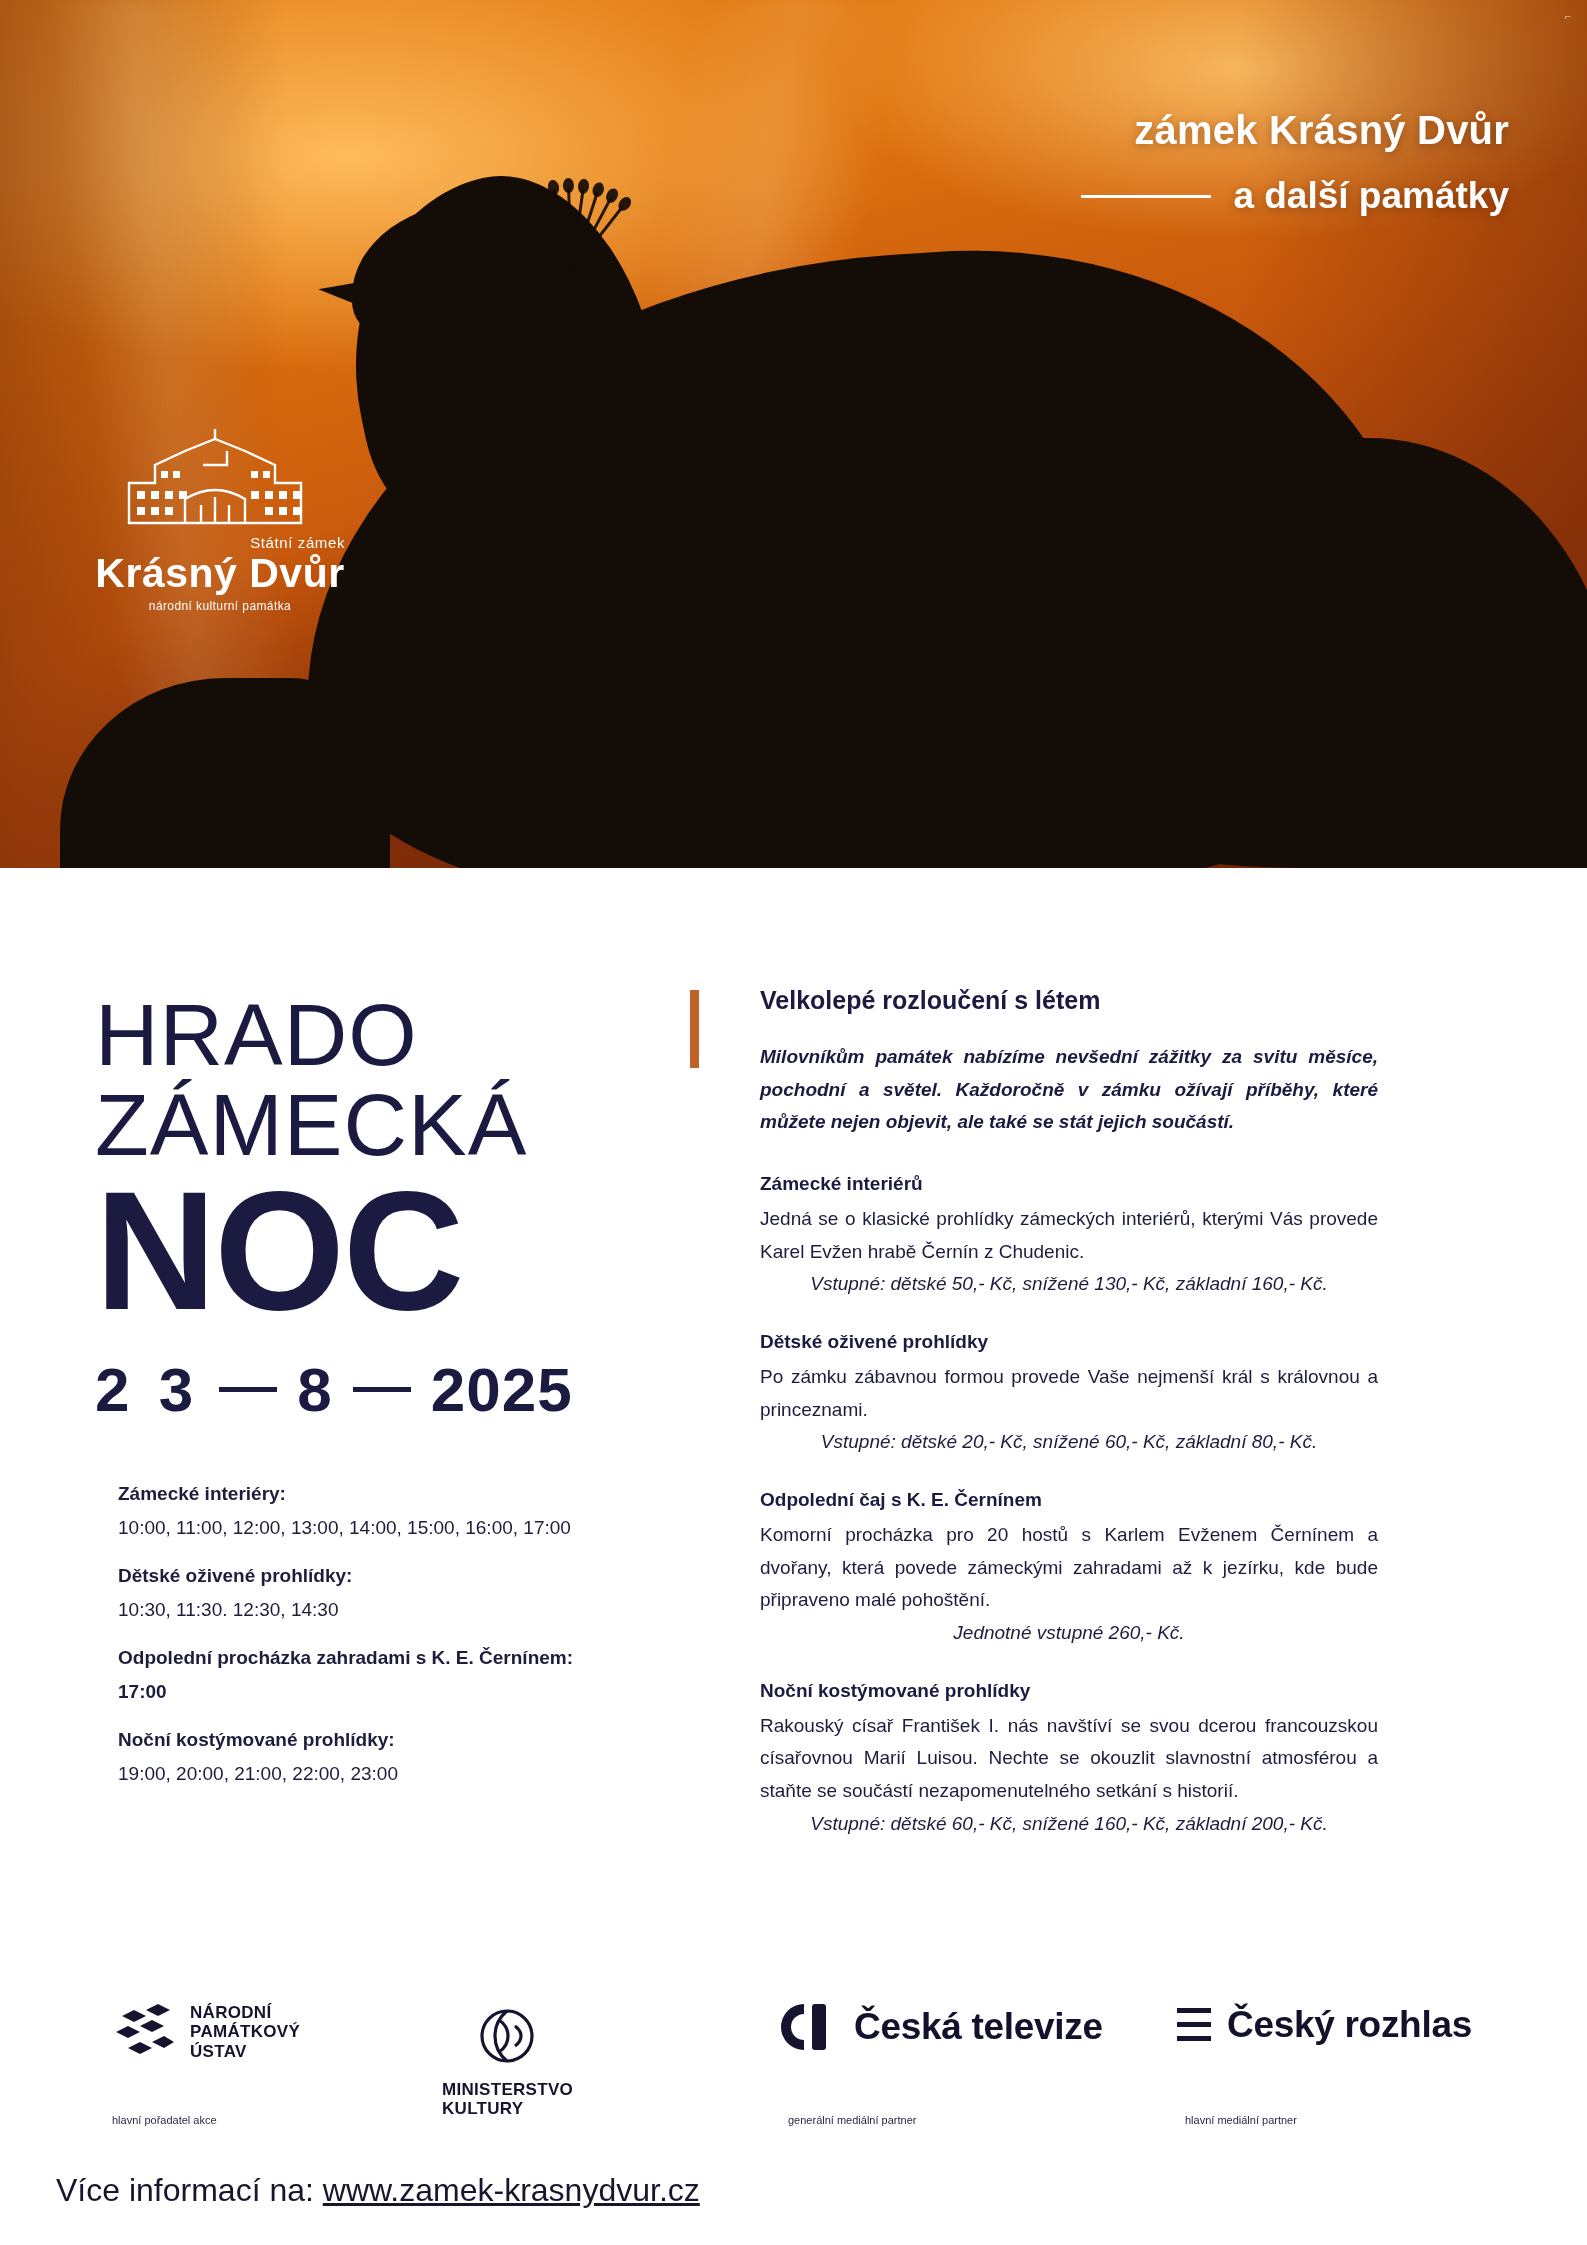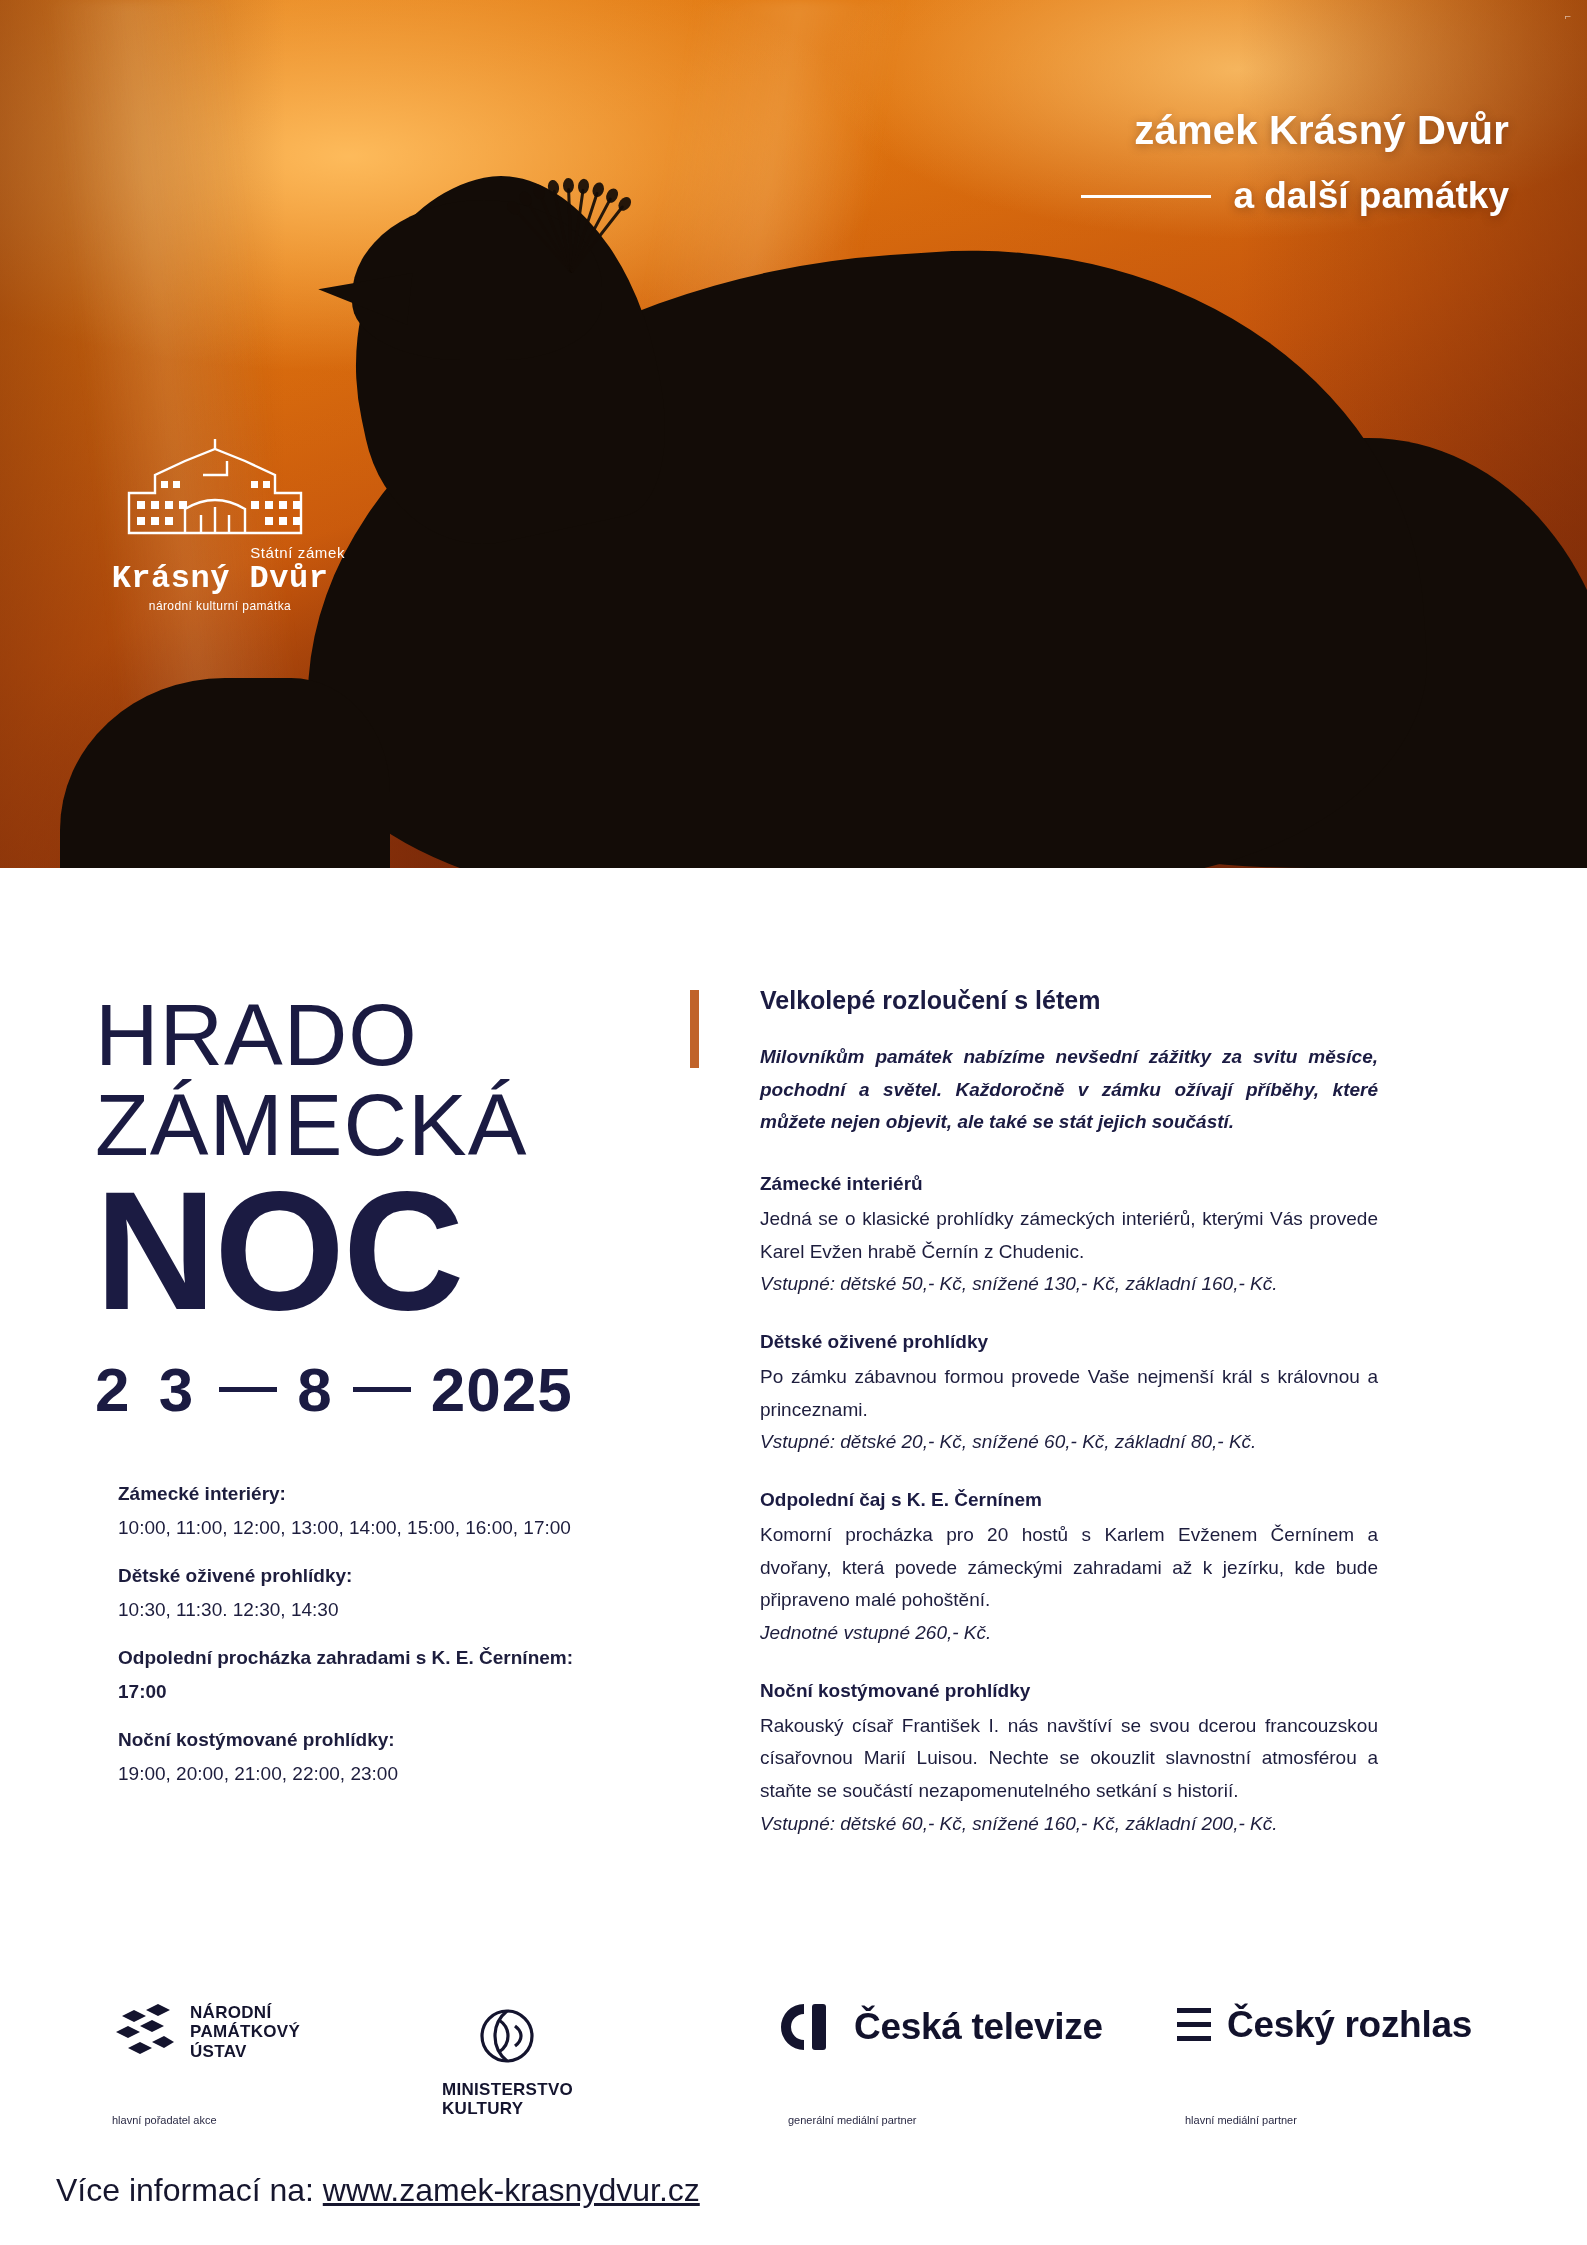--- a/index.html
+++ b/index.html
@@ -190,22 +190,22 @@
     text-align: center;
   }
   .castle-logo svg { display: block; margin: 0 auto; }
   .castle-logo .cl-small {
     font-size: 15px;
     letter-spacing: 0.6px;
     margin-top: 4px;
     text-align: right;
   }
   .castle-logo .cl-big {
-    font-family: Liberation Mono, monospace;
-    font-size: 32px;
+    font-family: Liberation Sans, sans-serif;
+    font-size: 41px;
     font-weight: bold;
     letter-spacing: 0.5px;
     line-height: 1.1;
   }
   .castle-logo .cl-tiny {
     font-size: 12px;
     letter-spacing: 0.4px;
     margin-top: 3px;
   }
 
@@ -333,21 +333,21 @@
   }
   .block p {
     font-size: 19px;
     line-height: 1.72;
     margin: 0;
     text-align: justify;
     color: #1d1d3d;
   }
   .block p.price {
     font-style: italic;
-    text-align: left;
+    text-align: center;
   }
 
   
   .footer {
     position: absolute;
     left: 0;
     top: 1966px;
     width: 1345px;
     height: 225px;
   }

